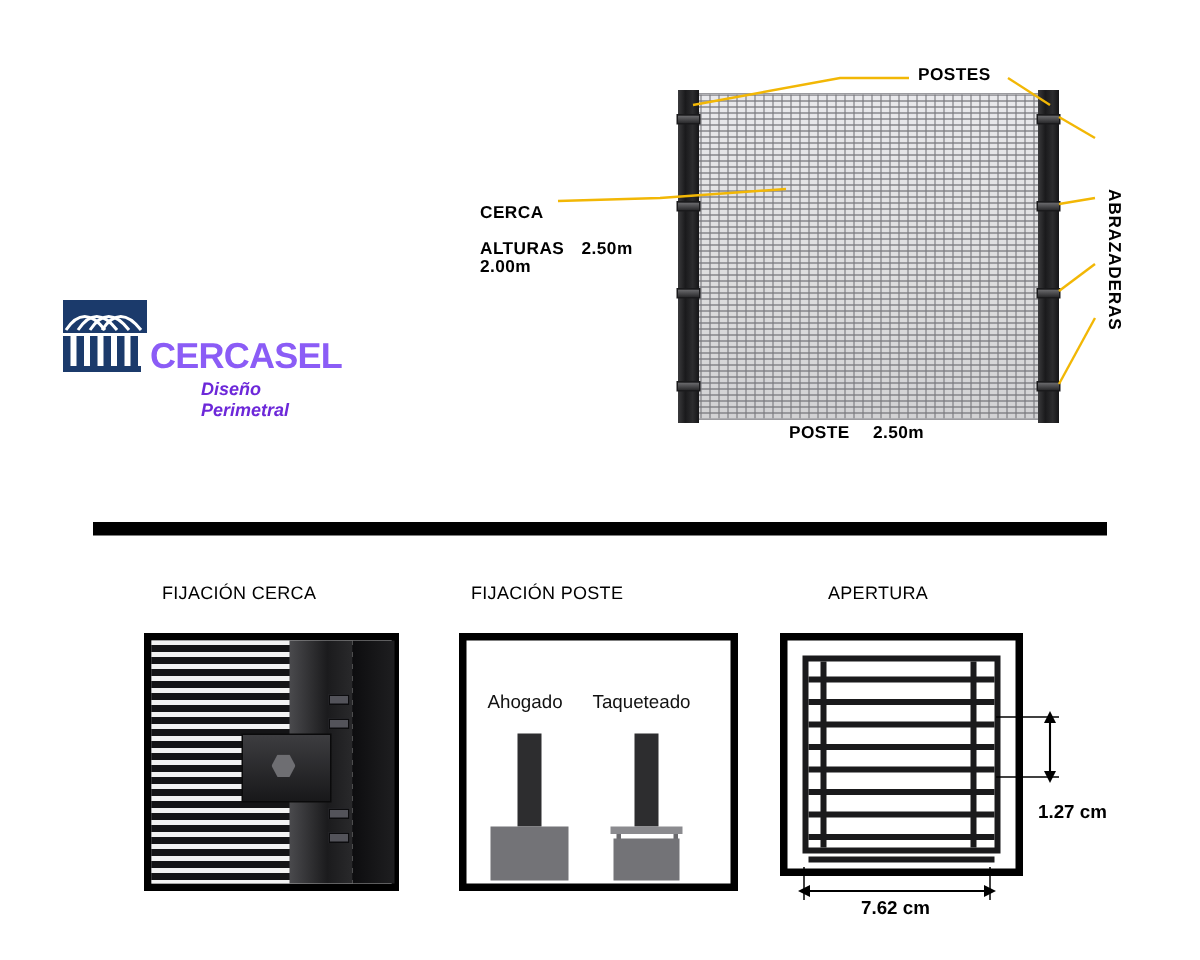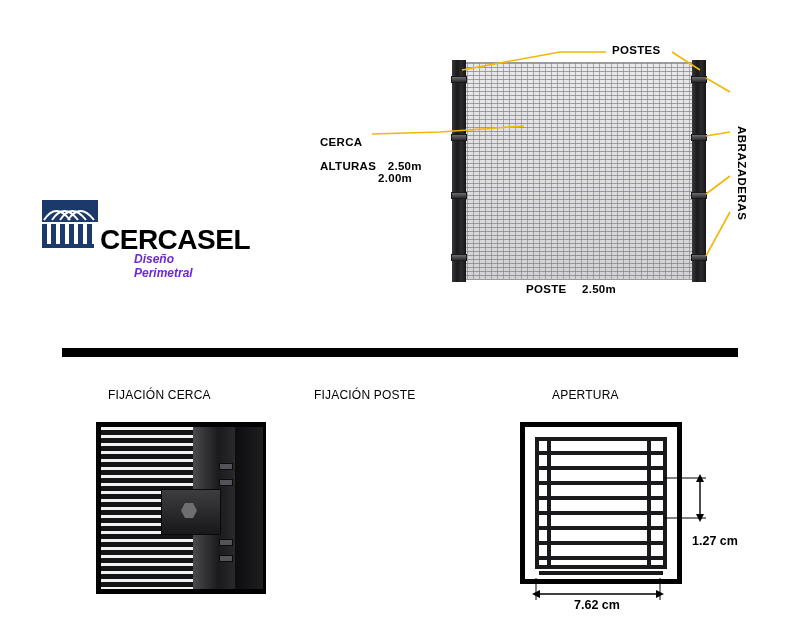--- a/index.html
+++ b/index.html
@@ -42,23 +42,23 @@
   }
   .logo-mark {
     position: absolute;
     left: 0;
     top: 0;
   }
   .logo-text {
     position: absolute;
     left: 58px;
     top: 24px;
-    font-size: 28px;
-    font-weight: bold;
-    color: #000000;
+    font-size: 24px;
+    font-weight: bold;
+    color: #8b5cf6;
     letter-spacing: -0.5px;
   }
   .logo-sub {
     position: absolute;
     left: 92px;
     top: 52px;
     font-size: 12px;
     font-style: italic;
     font-weight: bold;
     color: #6d28d9;
@@ -107,21 +107,21 @@
   .lbl {
     position: absolute;
     font-size: 11.5px;
     font-weight: bold;
     letter-spacing: 0.3px;
     white-space: nowrap;
   }
   .lbl-postes { left: 612px; top: 44px; }
   .lbl-cerca  { left: 320px; top: 136px; }
   .lbl-alturas{ left: 320px; top: 160px; }
-  .lbl-alturas .second { display: block; margin-left: 58px; }
+  .lbl-alturas .second { display: block; }
   .lbl-ancho  { left: 526px; top: 283px; }
   .lbl-abraz {
     left: 736px;
     top: 126px;
     writing-mode: vertical-rl;
     text-orientation: mixed;
     letter-spacing: 0.5px;
   }
 
   svg.leaders {
@@ -336,20 +336,33 @@
     <div class="photo-post"></div>
     <div class="photo-post2"></div>
     <div class="bracket"></div>
     <div class="bolt"></div>
     <div class="screw" style="left:118px; top:36px;"></div>
     <div class="screw" style="left:118px; top:52px;"></div>
     <div class="screw" style="left:118px; top:112px;"></div>
     <div class="screw" style="left:118px; top:128px;"></div>
   </div>
 
+  <div class="panel b">
+    <div class="pb-label l1">Ahogado</div>
+    <div class="pb-label l2">Taqueteado</div>
+
+    <div class="pb-post" style="left:34px; top:62px; width:16px; height:62px;"></div>
+    <div class="pb-base" style="left:16px; top:124px; width:52px; height:36px;"></div>
+
+    <div class="pb-post" style="left:112px; top:62px; width:16px; height:62px;"></div>
+    <div class="pb-plate" style="left:96px; top:124px; width:48px;"></div>
+    <div class="pb-anchor" style="left:100px; top:129px;"></div>
+    <div class="pb-anchor" style="left:138px; top:129px;"></div>
+    <div class="pb-base" style="left:98px; top:132px; width:44px; height:28px;"></div>
+  </div>
 
   <div class="panel c">
     <div class="ap-frame">
       <div class="ap-vbar" style="left:8px;"></div>
       <div class="ap-vbar" style="left:108px;"></div>
       <div class="ap-hbar" style="top:10px;"></div>
       <div class="ap-hbar" style="top:25px;"></div>
       <div class="ap-hbar" style="top:40px;"></div>
       <div class="ap-hbar" style="top:55px;"></div>
       <div class="ap-hbar" style="top:70px;"></div>

